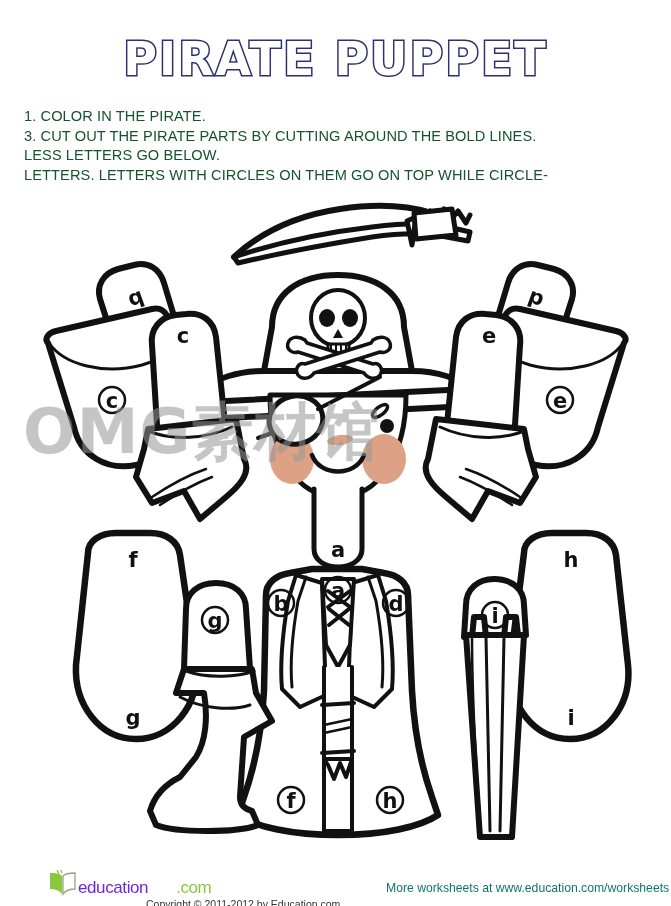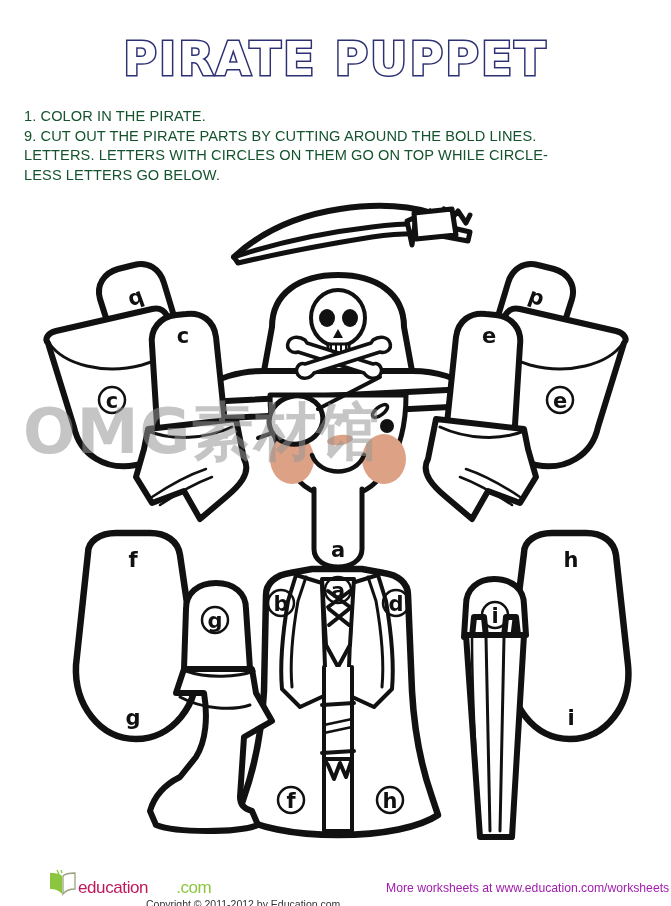--- a/index.html
+++ b/index.html
@@ -75,47 +75,47 @@
     position: absolute; left: 36px; bottom: 14px;
     display: flex; align-items: flex-end;
   }
   #book-icon { width: 30px; height: 26px; margin-left: 12px; }
   #logo-text {
     font-family: "Liberation Sans", sans-serif;
     font-size: 17px; font-weight: normal;
     letter-spacing: -0.4px;
     line-height: 1;
   }
-  #logo-text .edu { color: #be185d; }
+  #logo-text .edu { color: #6d28d9; }
   #logo-text .com { color: #8cc63f; padding-left: 28px; }
   #copyright {
     position: absolute; left: 146px; bottom: 0;
     font-family: "Liberation Sans", sans-serif;
     font-size: 10.5px; color: #333333; text-decoration: underline;
   }
   #more-worksheets {
     position: absolute; left: 386px; bottom: 15px;
     font-family: "Liberation Sans", sans-serif;
-    font-size: 12.2px; color: #a21caf;
+    font-size: 12.2px; color: #0f766e;
   }
 
   .lab { font-family: "DejaVu Sans", sans-serif; font-weight: bold; }
 </style>
 </head>
 <body>
 
 <div id="page">
 
   <div id="title">PIRATE PUPPET</div>
 
   <div id="instructions">
     <div class="line">1. COLOR IN THE PIRATE.</div>
-    <div class="line">9. CUT OUT THE PIRATE PARTS BY CUTTING AROUND THE BOLD LINES.</div>
+    <div class="line">3. CUT OUT THE PIRATE PARTS BY CUTTING AROUND THE BOLD LINES.</div>
+    <div class="line">LESS LETTERS GO BELOW.</div>
     <div class="line">LETTERS. LETTERS WITH CIRCLES ON THEM GO ON TOP WHILE CIRCLE-</div>
-    <div class="line">LESS LETTERS GO BELOW.</div>
   </div>
 
   <div id="art">
     <svg viewBox="0 0 671 665" xmlns="http://www.w3.org/2000/svg">
       <g fill="#ffffff" stroke="#111111" stroke-width="5" stroke-linejoin="round" stroke-linecap="round">
 
         <g>
           <path d="M234,60 C262,34 300,18 340,12 C380,6 412,10 432,16" fill="none" stroke-width="6"></path>
           <path d="M234,60 C270,48 320,36 372,30 C404,26 424,26 440,28
                    L470,35 L468,44 L436,38 C420,36 400,36 372,40

